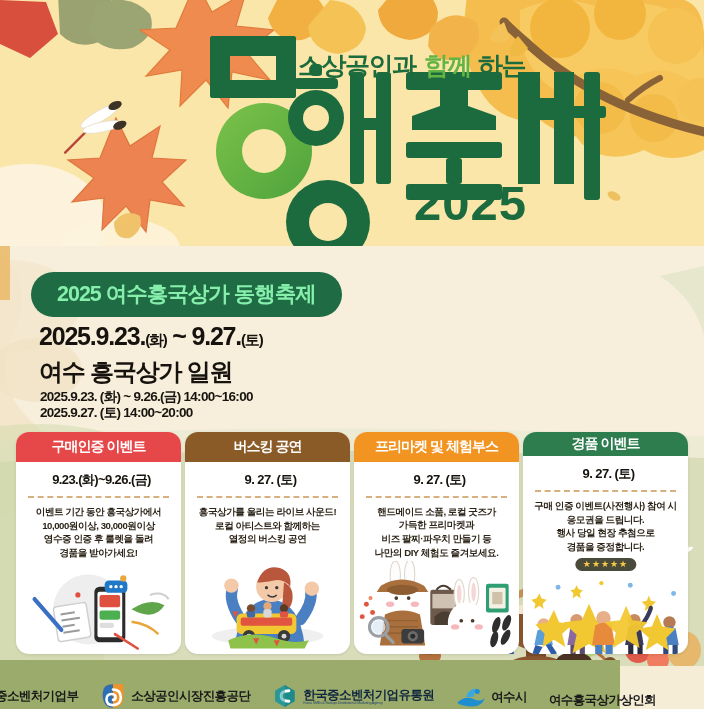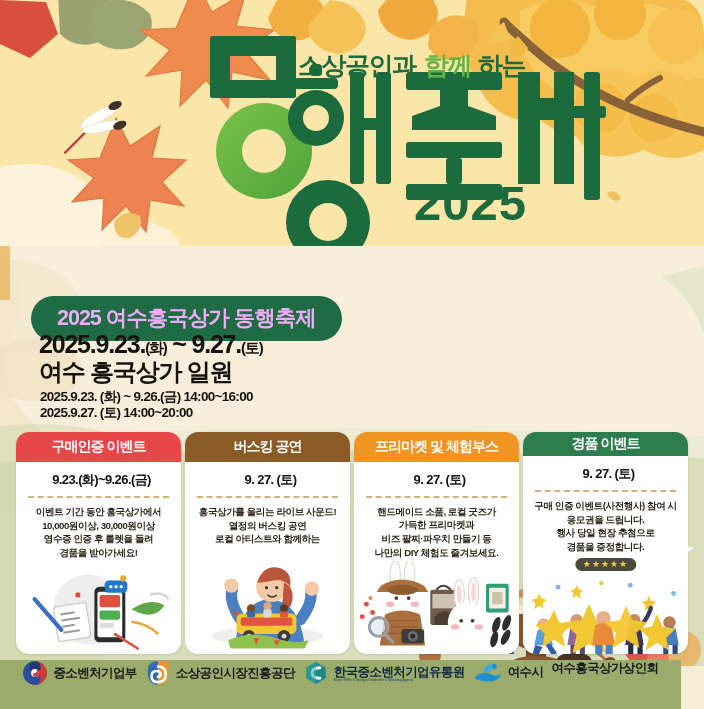--- a/index.html
+++ b/index.html
@@ -30,51 +30,50 @@
     position: absolute; left: 0; top: 246px;
     width: 704px; height: 420px;
     background: #f7efdc;
     overflow: hidden;
   }
   .mid-bg { position: absolute; inset: 0; }
 
   
   .footer {
     position: absolute; left: 0; top: 660px;
-    width: 681px; height: 49px;
+    width: 620px; height: 49px;
     background: #9aab6b;
-    display: flex; align-items: flex-start; justify-content: center;
-    gap: 8px;
+    display: flex; align-items: flex-end; justify-content: center;
+    gap: 22px;
   }
   .logo-group { display: flex; align-items: center; gap: 5px; }
   .logo-text {
     font-size: 12.5px; font-weight: bold; color: #1b1b1b;
     letter-spacing: -0.6px; white-space: nowrap;
   }
   .logo-text.white { color: #10263f; margin-top: 32px; }
   .logo-sub { font-size: 3.6px; color: #2b4a6e; letter-spacing: -0.2px; display:block; line-height:1.1;}
   .logo-mark { width: 26px; height: 26px; flex: 0 0 26px; }
   .logo-mark.wide { width: 30px; height: 24px; flex: 0 0 30px; }
 
   
   .title-pill {
     position: absolute; left: 31px; top: 272px;
     background: #1f6b43;
     border-radius: 26px;
     padding: 7px 26px 9px 26px;
-    color: #f0abfc;
+    color: #86efac;
     font-size: 21.5px; font-weight: bold;
     letter-spacing: -1px;
     white-space: nowrap;
-    margin-top: 24px;
   }
 
   
   .date-main {
-    position: absolute; left: 39px; top: 330px;
+    position: absolute; left: 39px; top: 322px;
     font-size: 25px; font-weight: bold; color: #16120d;
     letter-spacing: -1.2px; white-space: nowrap;
   }
   .date-main .dow { font-size: 15px; }
   .place {
     position: absolute; left: 39px; top: 356px;
     font-size: 24px; font-weight: bold; color: #16120d;
     letter-spacing: -1.2px; white-space: nowrap;
   }
   .time-line {
@@ -419,22 +418,22 @@
         </svg>
       </div>
     </div>
 
     <div class="card">
       <div class="card-head" style="background:#8a5a27">버스킹 공연</div>
       <div class="card-date">9. 27. (토)</div>
       <div class="card-divider"></div>
       <div class="card-body">
         <div>흥국상가를 울리는 라이브 사운드!</div>
+        <div>로컬 아티스트와 함께하는</div>
         <div>열정의 버스킹 공연</div>
-        <div>로컬 아티스트와 함께하는</div>
       </div>
       <div class="card-art">
         <svg viewBox="0 0 160 96" width="100%" height="100%">
           <ellipse cx="80" cy="82" rx="54" ry="9" fill="#efefef"></ellipse>
           <path d="M48 92 q6 -44 34 -46 q30 2 34 46 Z" fill="#4a7fc1"></path>
           <circle cx="84" cy="34" r="15" fill="#f3c9a8"></circle>
           <path d="M70 30 q6 -18 22 -14 q12 4 10 18 q-6 -8 -16 -6 q-10 2 -16 2" fill="#b9573c"></path>
           <path d="M96 30 q10 4 8 18 q-2 10 -10 8" fill="#b9573c"></path>
           <circle cx="79" cy="35" r="1.6" fill="#3a3a3a"></circle>
           <circle cx="89" cy="35" r="1.6" fill="#3a3a3a"></circle>

